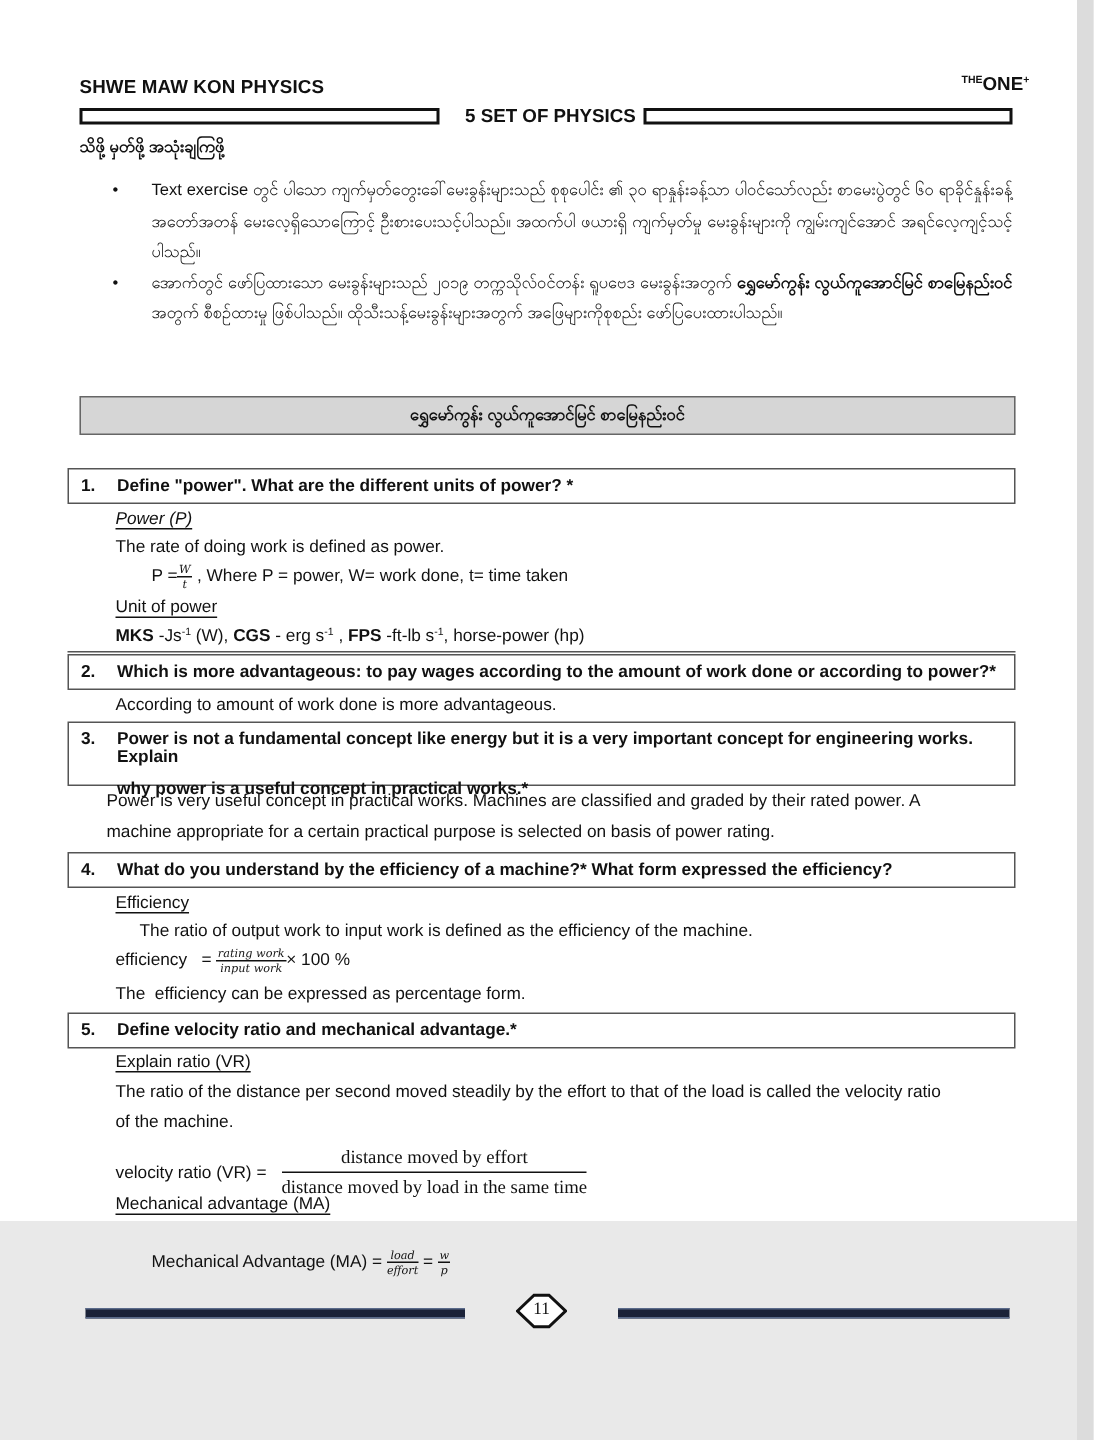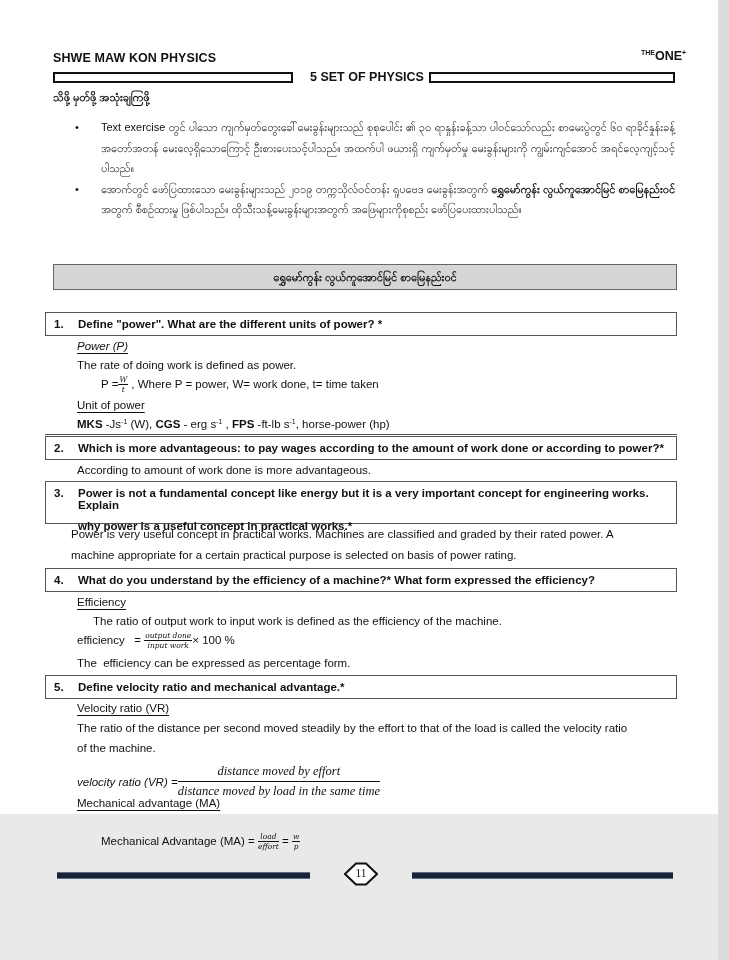--- a/index.html
+++ b/index.html
@@ -94,32 +94,32 @@
   <div class="ans" style="left:71px;top:549px;">machine appropriate for a certain practical purpose is selected on basis of power rating.</div>
 
   <div class="qbox" style="top:568px;height:24px;">
     <span class="num" style="top:5px;">4.</span>
     <span class="txt" style="top:5px;">What do you understand by the efficiency of a machine?* What form expressed the efficiency?</span>
   </div>
   <div class="ans ul" style="left:77px;top:596px;">Efficiency</div>
   <div class="ans" style="left:77px;top:615px;margin-left:16px;">The ratio of output work to input work is defined as the efficiency of the machine.</div>
   <div class="ans" style="left:77px;top:631px;">
     <span style="white-space:pre;">efficiency   =</span>
-    <span class="frac"><span class="n">output done</span><span class="d">input work</span></span><span>× 100 %</span>
+    <span class="frac"><span class="n">rating work</span><span class="d">input work</span></span><span>× 100 %</span>
   </div>
   <div class="ans" style="left:77px;top:657px;white-space:pre;">The  efficiency can be expressed as percentage form.</div>
 
   <div class="qbox" style="top:675px;height:24px;">
     <span class="num" style="top:5px;">5.</span>
     <span class="txt" style="top:5px;">Define velocity ratio and mechanical advantage.*</span>
   </div>
-  <div class="ans ul" style="left:77px;top:702px;">Velocity ratio (VR)</div>
+  <div class="ans ul" style="left:77px;top:702px;">Explain ratio (VR)</div>
   <div class="ans" style="left:77px;top:722px;">The ratio of the distance per second moved steadily by the effort to that of the load is called the velocity ratio</div>
   <div class="ans" style="left:77px;top:742px;">of the machine.</div>
-  <div class="ans" style="left:77px;top:764px;display:flex;align-items:center;font-style:italic;">
+  <div class="ans" style="left:77px;top:764px;display:flex;align-items:center;gap:10px;">
     <span>velocity ratio (VR) =</span>
     <span class="bigfrac">
         <span class="n">distance moved by effort</span>
         <span class="d">distance moved by load in the same time</span>
       </span>
   </div>
   <div class="ans ul" style="left:77px;top:797px;">Mechanical advantage (MA)</div>
   <div class="ans" style="left:101px;top:832px;">
     <span>Mechanical Advantage (MA) =</span>
     <span class="frac"><span class="n">load</span><span class="d">effort</span></span><span style="white-space:pre;"> = </span><span class="frac"><span class="n">w</span><span class="d">p</span></span>

